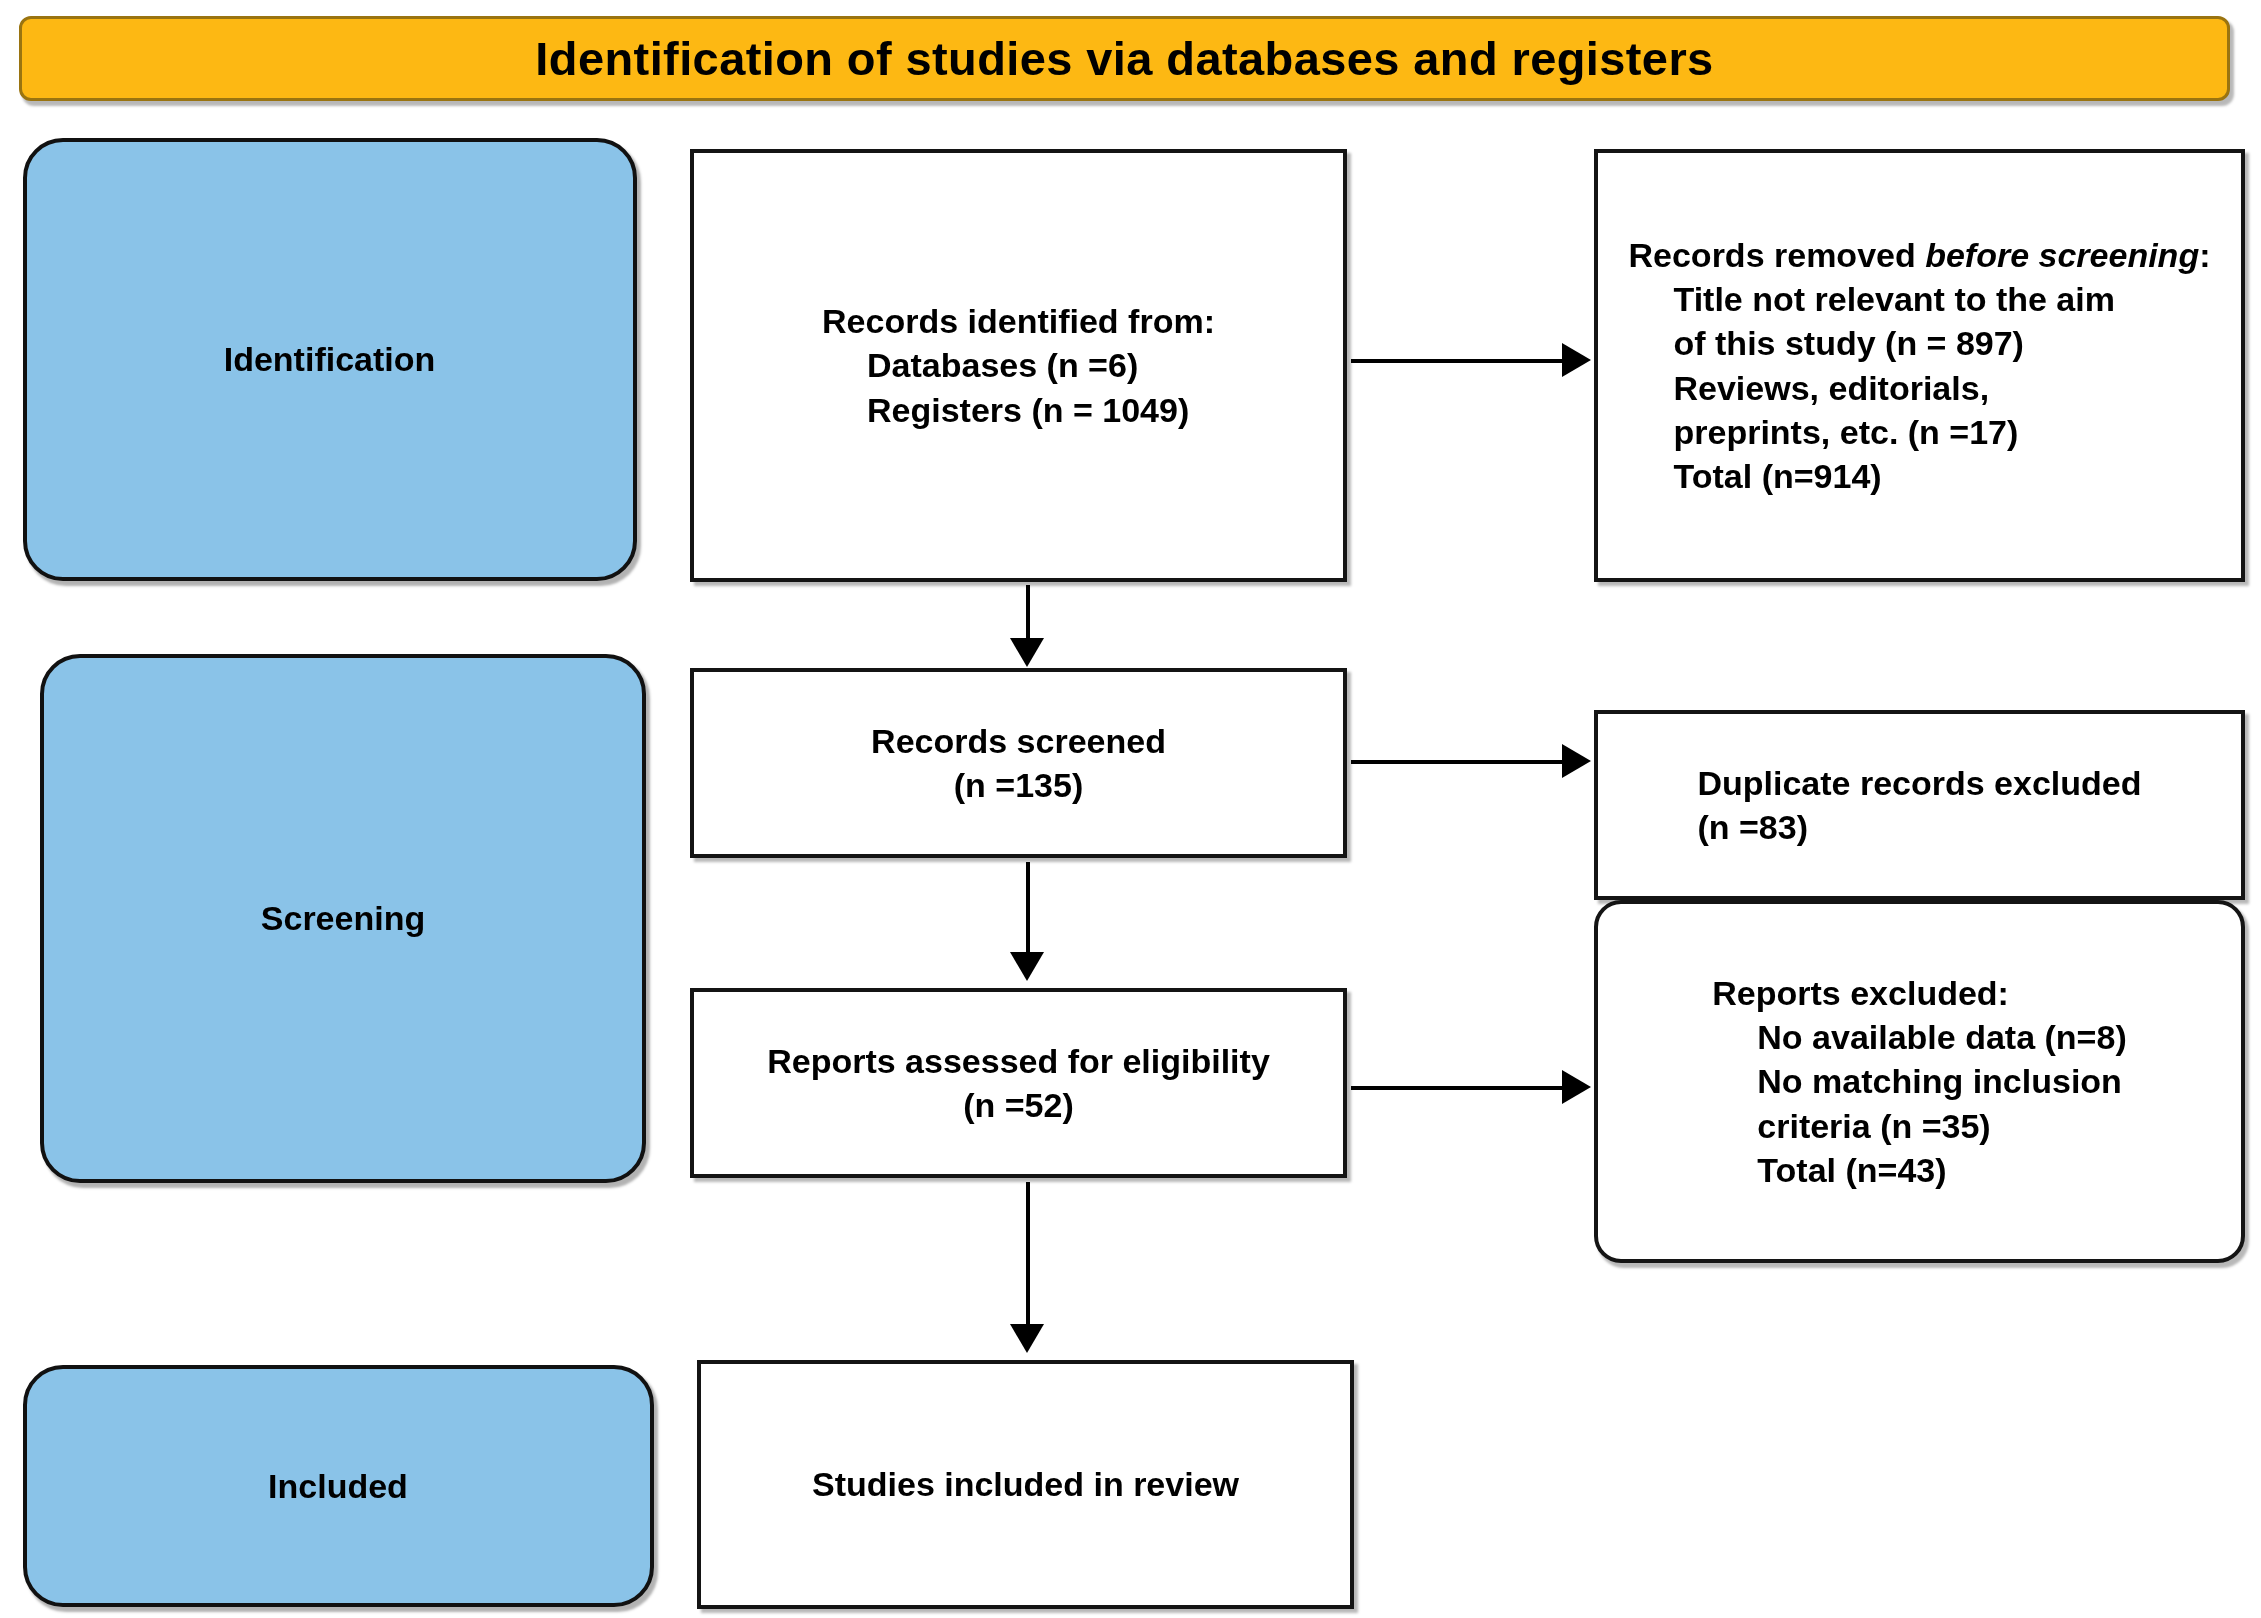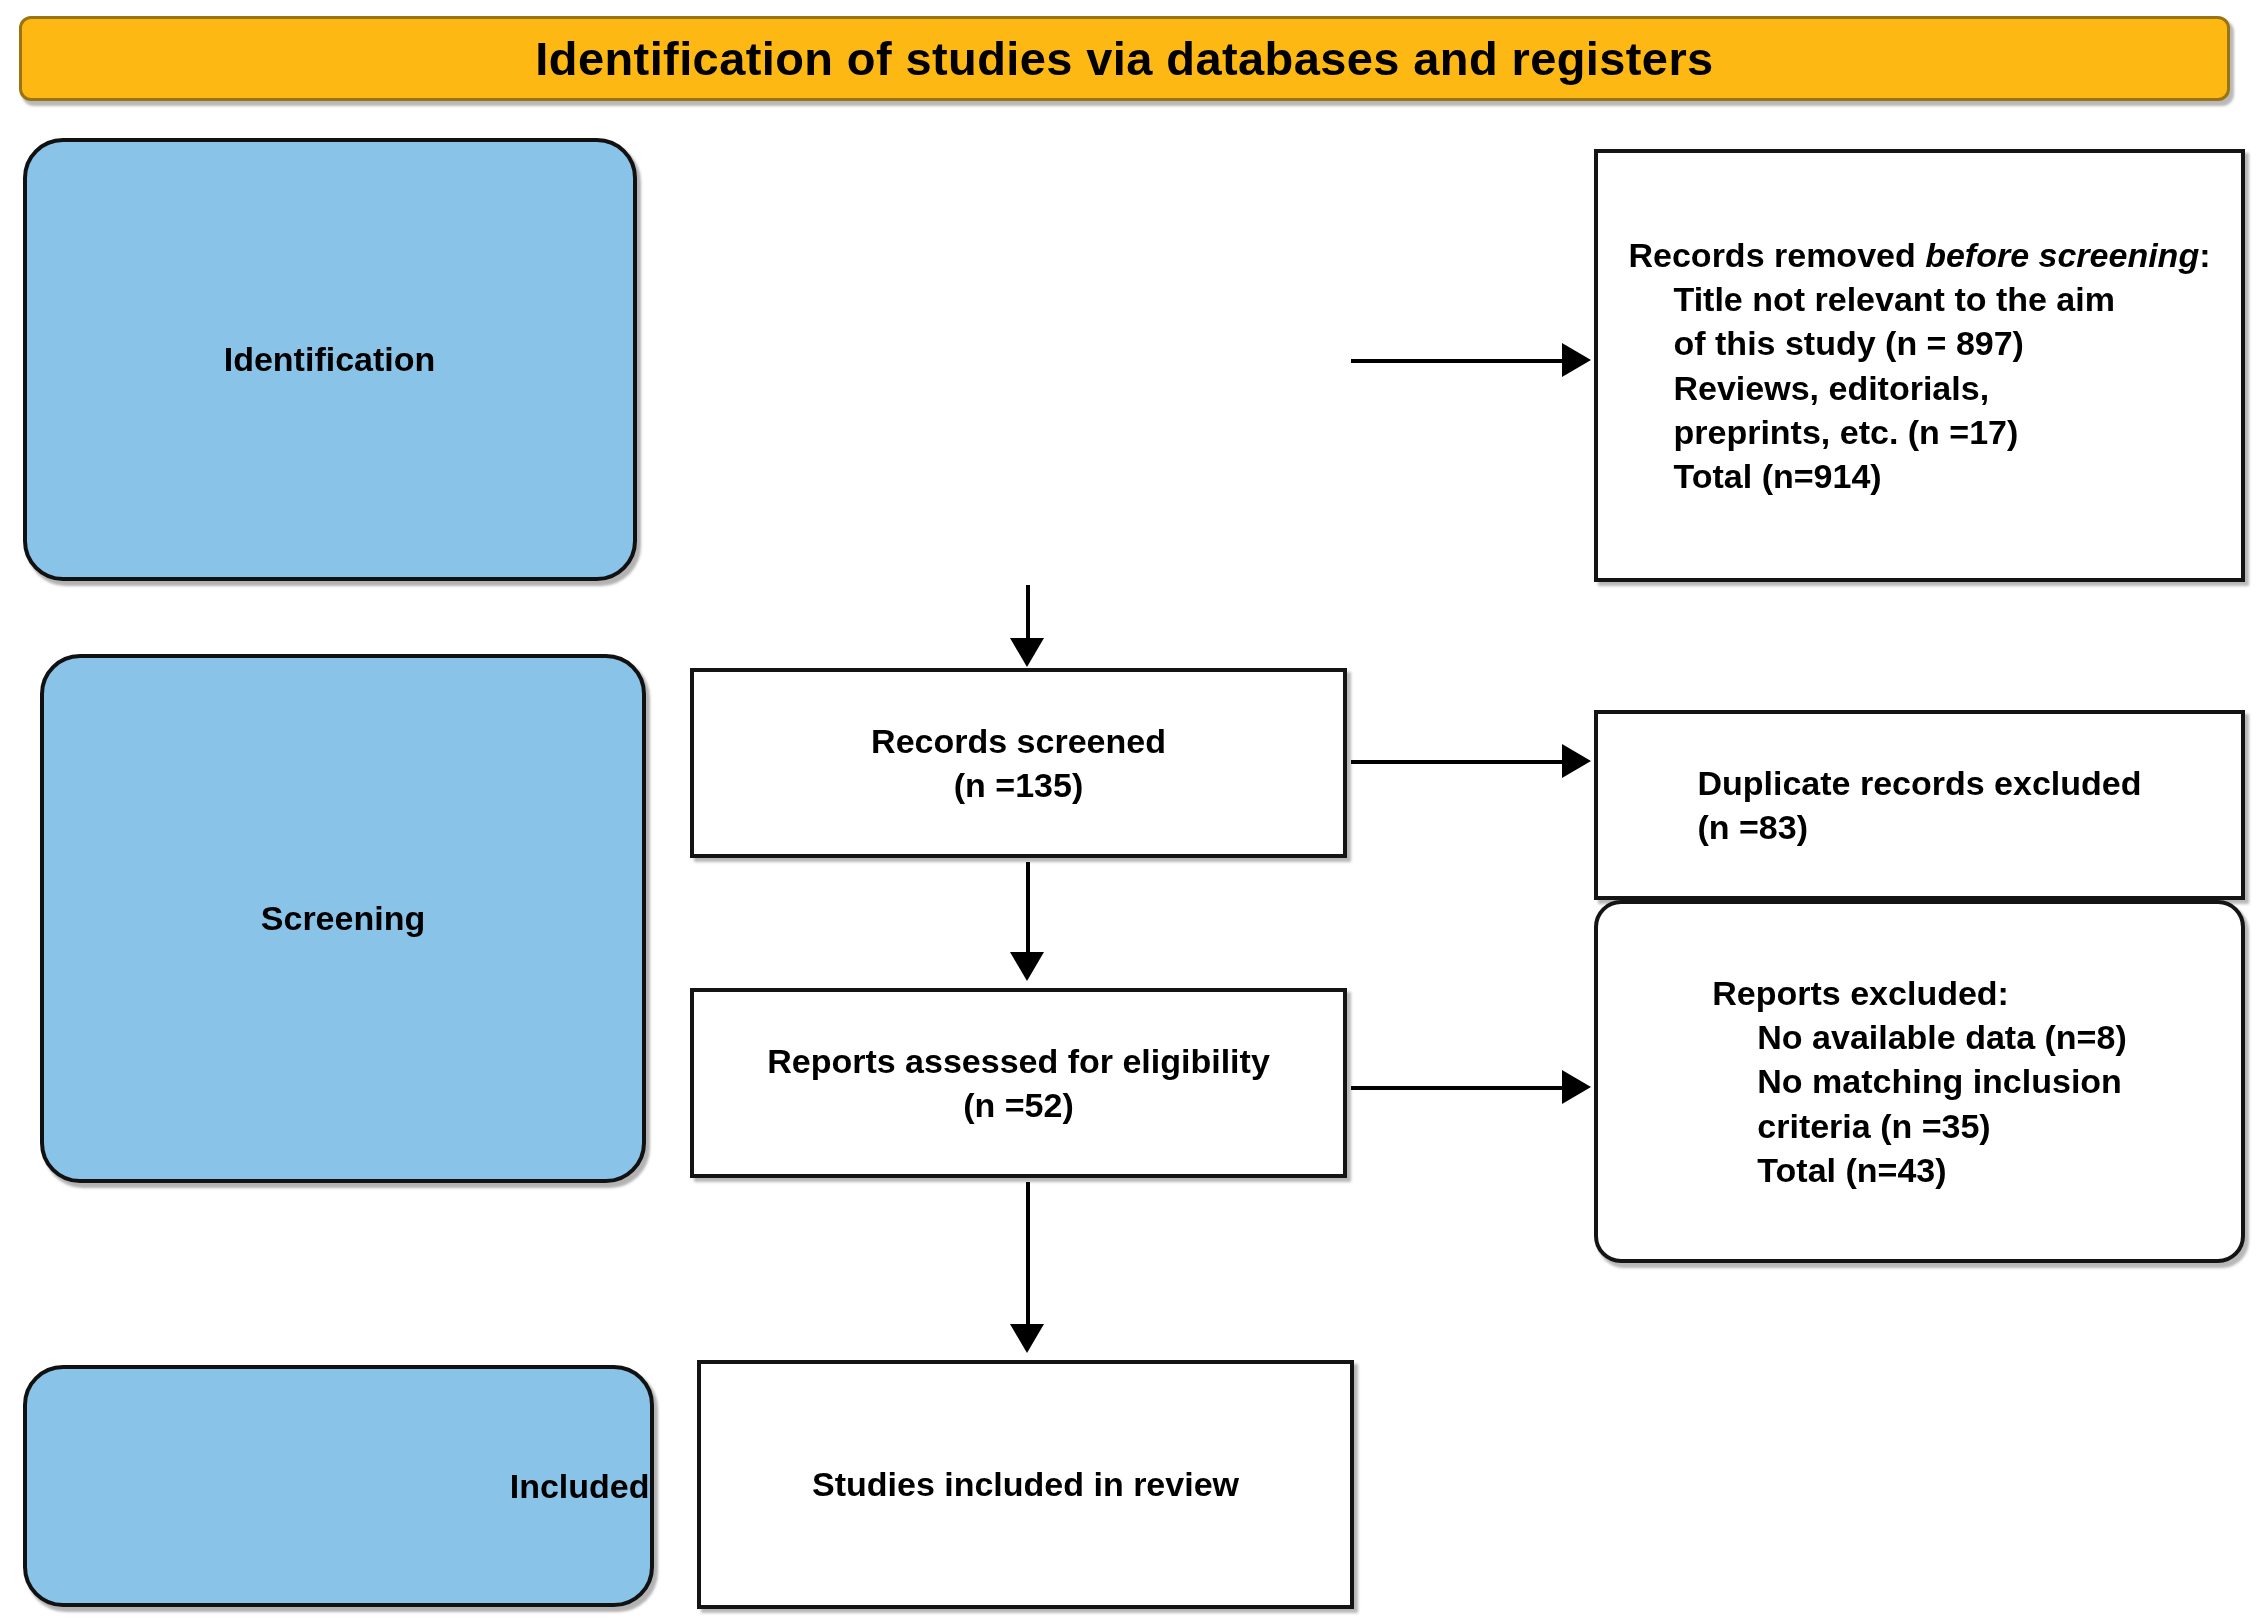--- a/index.html
+++ b/index.html
@@ -126,24 +126,31 @@
   </div>
 
   <div class="stage" style="left:22.5px; top:138px; width:614px; height:443px;">
     <span class="stage-label">Identification</span>
   </div>
 
   <div class="stage" style="left:40px; top:654px; width:606px; height:529px;">
     <span class="stage-label">Screening</span>
   </div>
 
-  <div class="stage" style="left:22.5px; top:1365px; width:631px; height:242px;justify-content:flex-end;">
+  <div class="stage" style="left:22.5px; top:1365px; width:631px; height:242px;">
     <span class="stage-label">Included</span>
   </div>
 
+  <div class="nodebox" style="left:690px; top:149px; width:657px; height:433px;">
+    <div class="inner">
+      <div class="line">Records identified from:</div>
+      <div class="line indent">Databases (n =6)</div>
+      <div class="line indent">Registers (n = 1049)</div>
+    </div>
+  </div>
 
   <div class="nodebox" style="left:1594px; top:149px; width:651px; height:433px;">
     <div class="inner">
       <div class="line wrap"><span>Records removed </span><em>before screening</em><span>:</span></div>
       <div class="line indent">Title not relevant to the aim</div>
       <div class="line indent">of this study (n = 897)</div>
       <div class="line indent">Reviews, editorials,</div>
       <div class="line indent">preprints, etc. (n =17)</div>
       <div class="line indent">Total (n=914)</div>
     </div>

